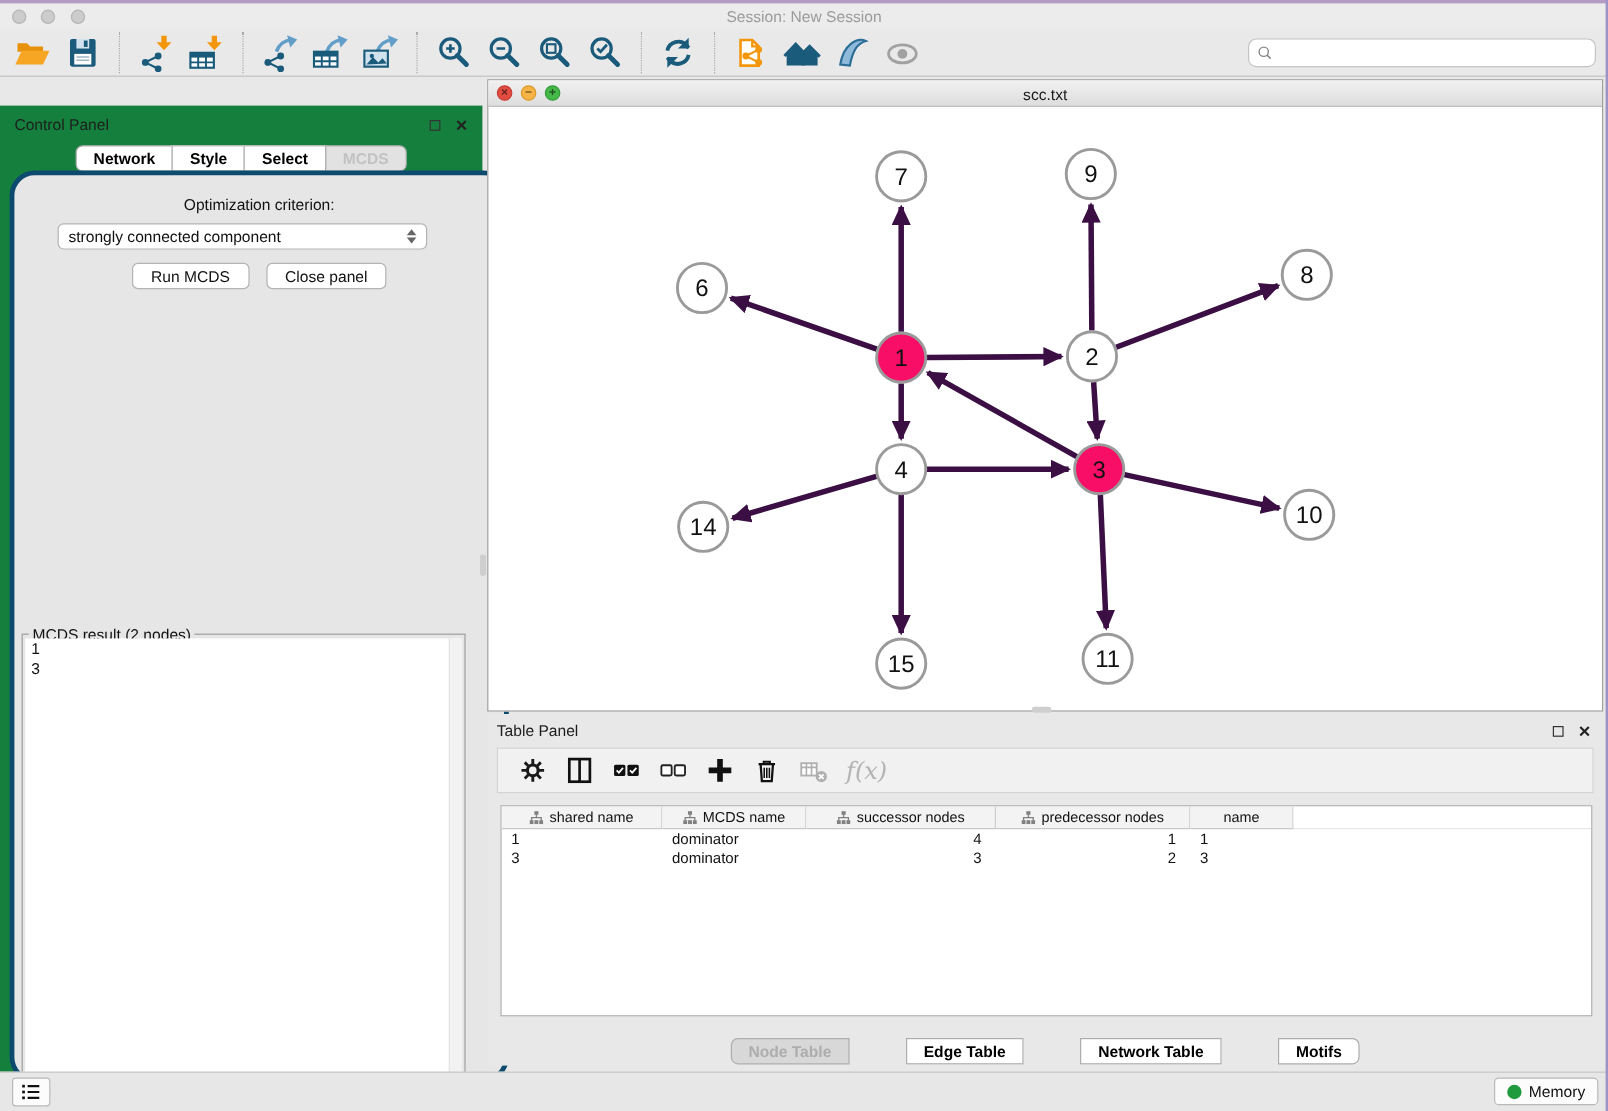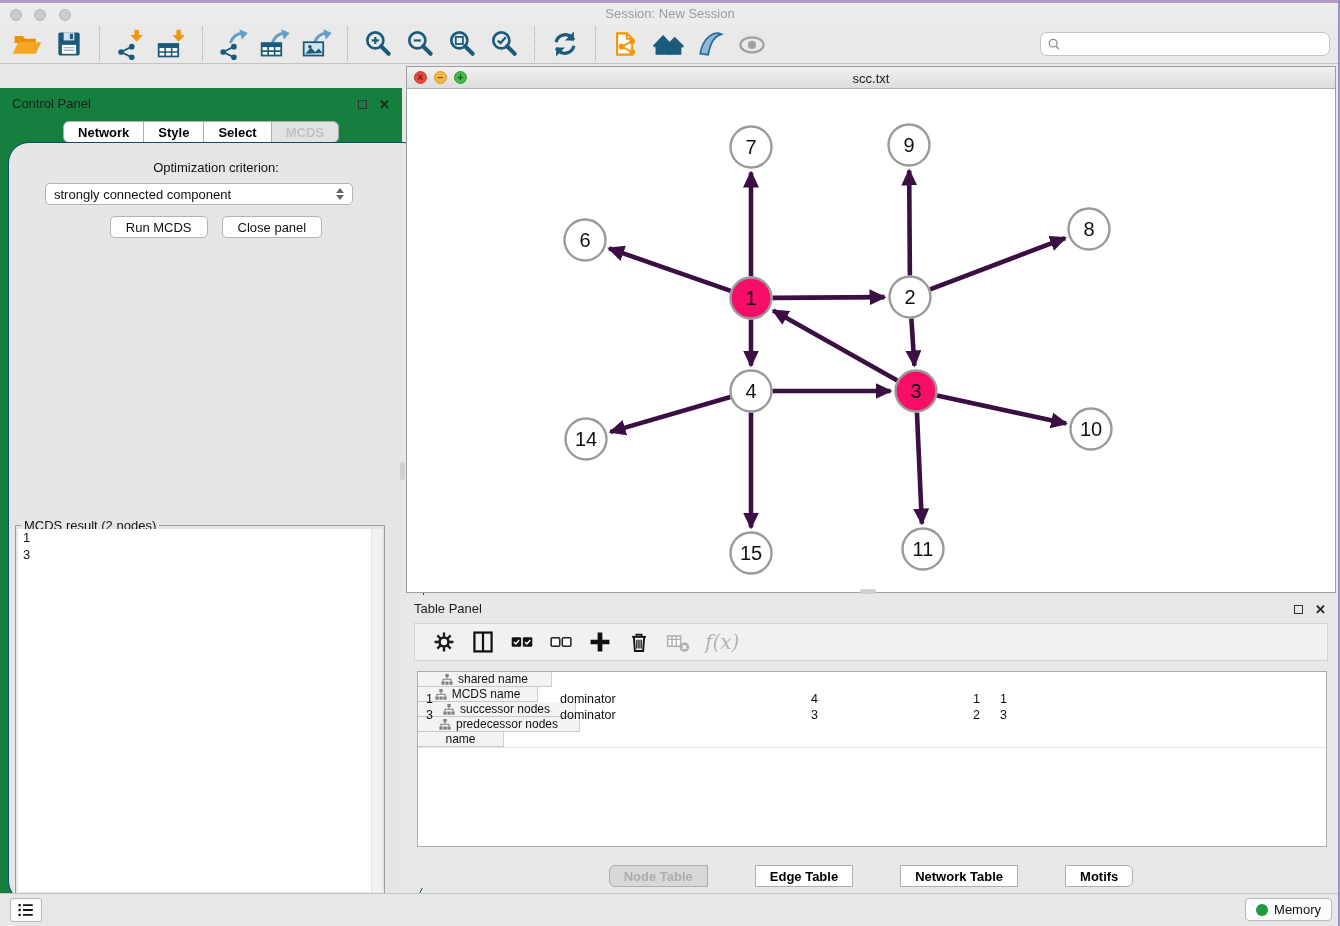--- a/index.html
+++ b/index.html
@@ -40,21 +40,21 @@
   .cp-header .panel-header-title{position:absolute;left:12px;top:8px;}
   .cp-hdr-icons{position:absolute;right:10px;top:7px;display:flex;gap:8px;align-items:center;}
   .tabs-row{display:flex;justify-content:center;}
   .tab{height:22px;line-height:22px;padding:0 14px;background:#fff;border:1px solid #ADADAD;margin-left:-1px;
        font-size:13px;font-weight:bold;color:#000;cursor:pointer;}
   .tab:first-child{border-radius:6px 0 0 6px;margin-left:0;}
   .tab:last-child{border-radius:0 6px 6px 0;}
   .tab.active{background:#E2E2E2;color:#C2C2C2;}
   #cp-tabs{position:absolute;left:0;top:33px;width:100%;}
   .cp-inner{position:absolute;left:8px;top:54px;width:416px;height:760px;background:#E6E6E6;
-            border:1px solid #0c4a6e;border-radius:21px;}
+            border:4px solid #0c4a6e;border-radius:21px;}
   .opt-label{position:absolute;left:0;top:17px;width:100%;text-align:center;font-size:13px;color:#111;}
   .dropdown{position:absolute;left:36px;top:40px;width:308px;height:22px;background:#fff;border:1px solid #B3B3B3;
             border-radius:5px;display:flex;align-items:center;padding:0 8px;cursor:pointer;}
   .dropdown .dd-value{flex:1;font-size:13px;color:#111;}
   .dd-stepper{display:flex;flex-direction:column;gap:2px;align-items:center;}
   .dd-up{width:0;height:0;border-left:4px solid transparent;border-right:4px solid transparent;border-bottom:5px solid #666;}
   .dd-down{width:0;height:0;border-left:4px solid transparent;border-right:4px solid transparent;border-top:5px solid #666;}
   .btn-row{position:absolute;left:0;top:73px;width:100%;display:flex;justify-content:center;gap:14px;}
   .std-btn{height:22px;background:#fff;border:1px solid #B3B3B3;border-radius:5px;font-size:13px;color:#111;
            padding:0 15px;font-family:"Liberation Sans",sans-serif;cursor:pointer;}
@@ -83,21 +83,21 @@
   .table-panel{left:406px;top:595px;width:930px;height:293px;background:#E8E8E8;}
   .tp-header-title{position:absolute;left:8px;top:6px;}
   .tp-hdr-icons{position:absolute;right:8px;top:5px;display:flex;gap:8px;align-items:center;}
   .tp-toolbar{position:absolute;left:8px;top:28px;right:8px;height:38px;background:#F1F1F1;border:1px solid #D4D4D4;
               display:flex;align-items:center;gap:13px;padding-left:16px;}
   .tp-btn{width:26px;height:28px;border:none;background:transparent;padding:1px;cursor:pointer;}
   .tp-btn svg{width:24px;height:24px;display:block;margin:auto;}
   .tp-btn.disabled{cursor:default;}
   .fx-label{font-size:20px;font-style:italic;font-family:"DejaVu Serif",serif;color:#B3B3B3;}
   .tbl{position:absolute;left:11px;top:76px;right:9px;height:176px;background:#fff;border:1px solid #ACACAC;overflow:hidden;}
-  .tbl-header{display:flex;height:19px;flex-direction:column;}
+  .tbl-header{display:flex;height:19px;}
   .th{background:#F3F3F3;border-right:1px solid #CFCFCF;border-bottom:1px solid #C9C9C9;display:flex;
       align-items:center;justify-content:center;gap:5px;font-size:12px;color:#111;}
   .th svg{width:12px;height:13px;}
   .th-fill{flex:1;background:#fff;border-bottom:1px solid #E6E6E6;}
   .tbl-row{display:flex;height:16px;align-items:center;cursor:default;}
   .td{font-size:12.5px;color:#111;overflow:hidden;white-space:nowrap;}
   .td.al{text-align:left;padding-left:8px;}
   .td.ar{text-align:right;padding-right:12px;}
   #tp-tabs{position:absolute;left:0;top:270px;width:100%;display:flex;justify-content:center;gap:48px;}
   .tab.btm{font-weight:bold;}

